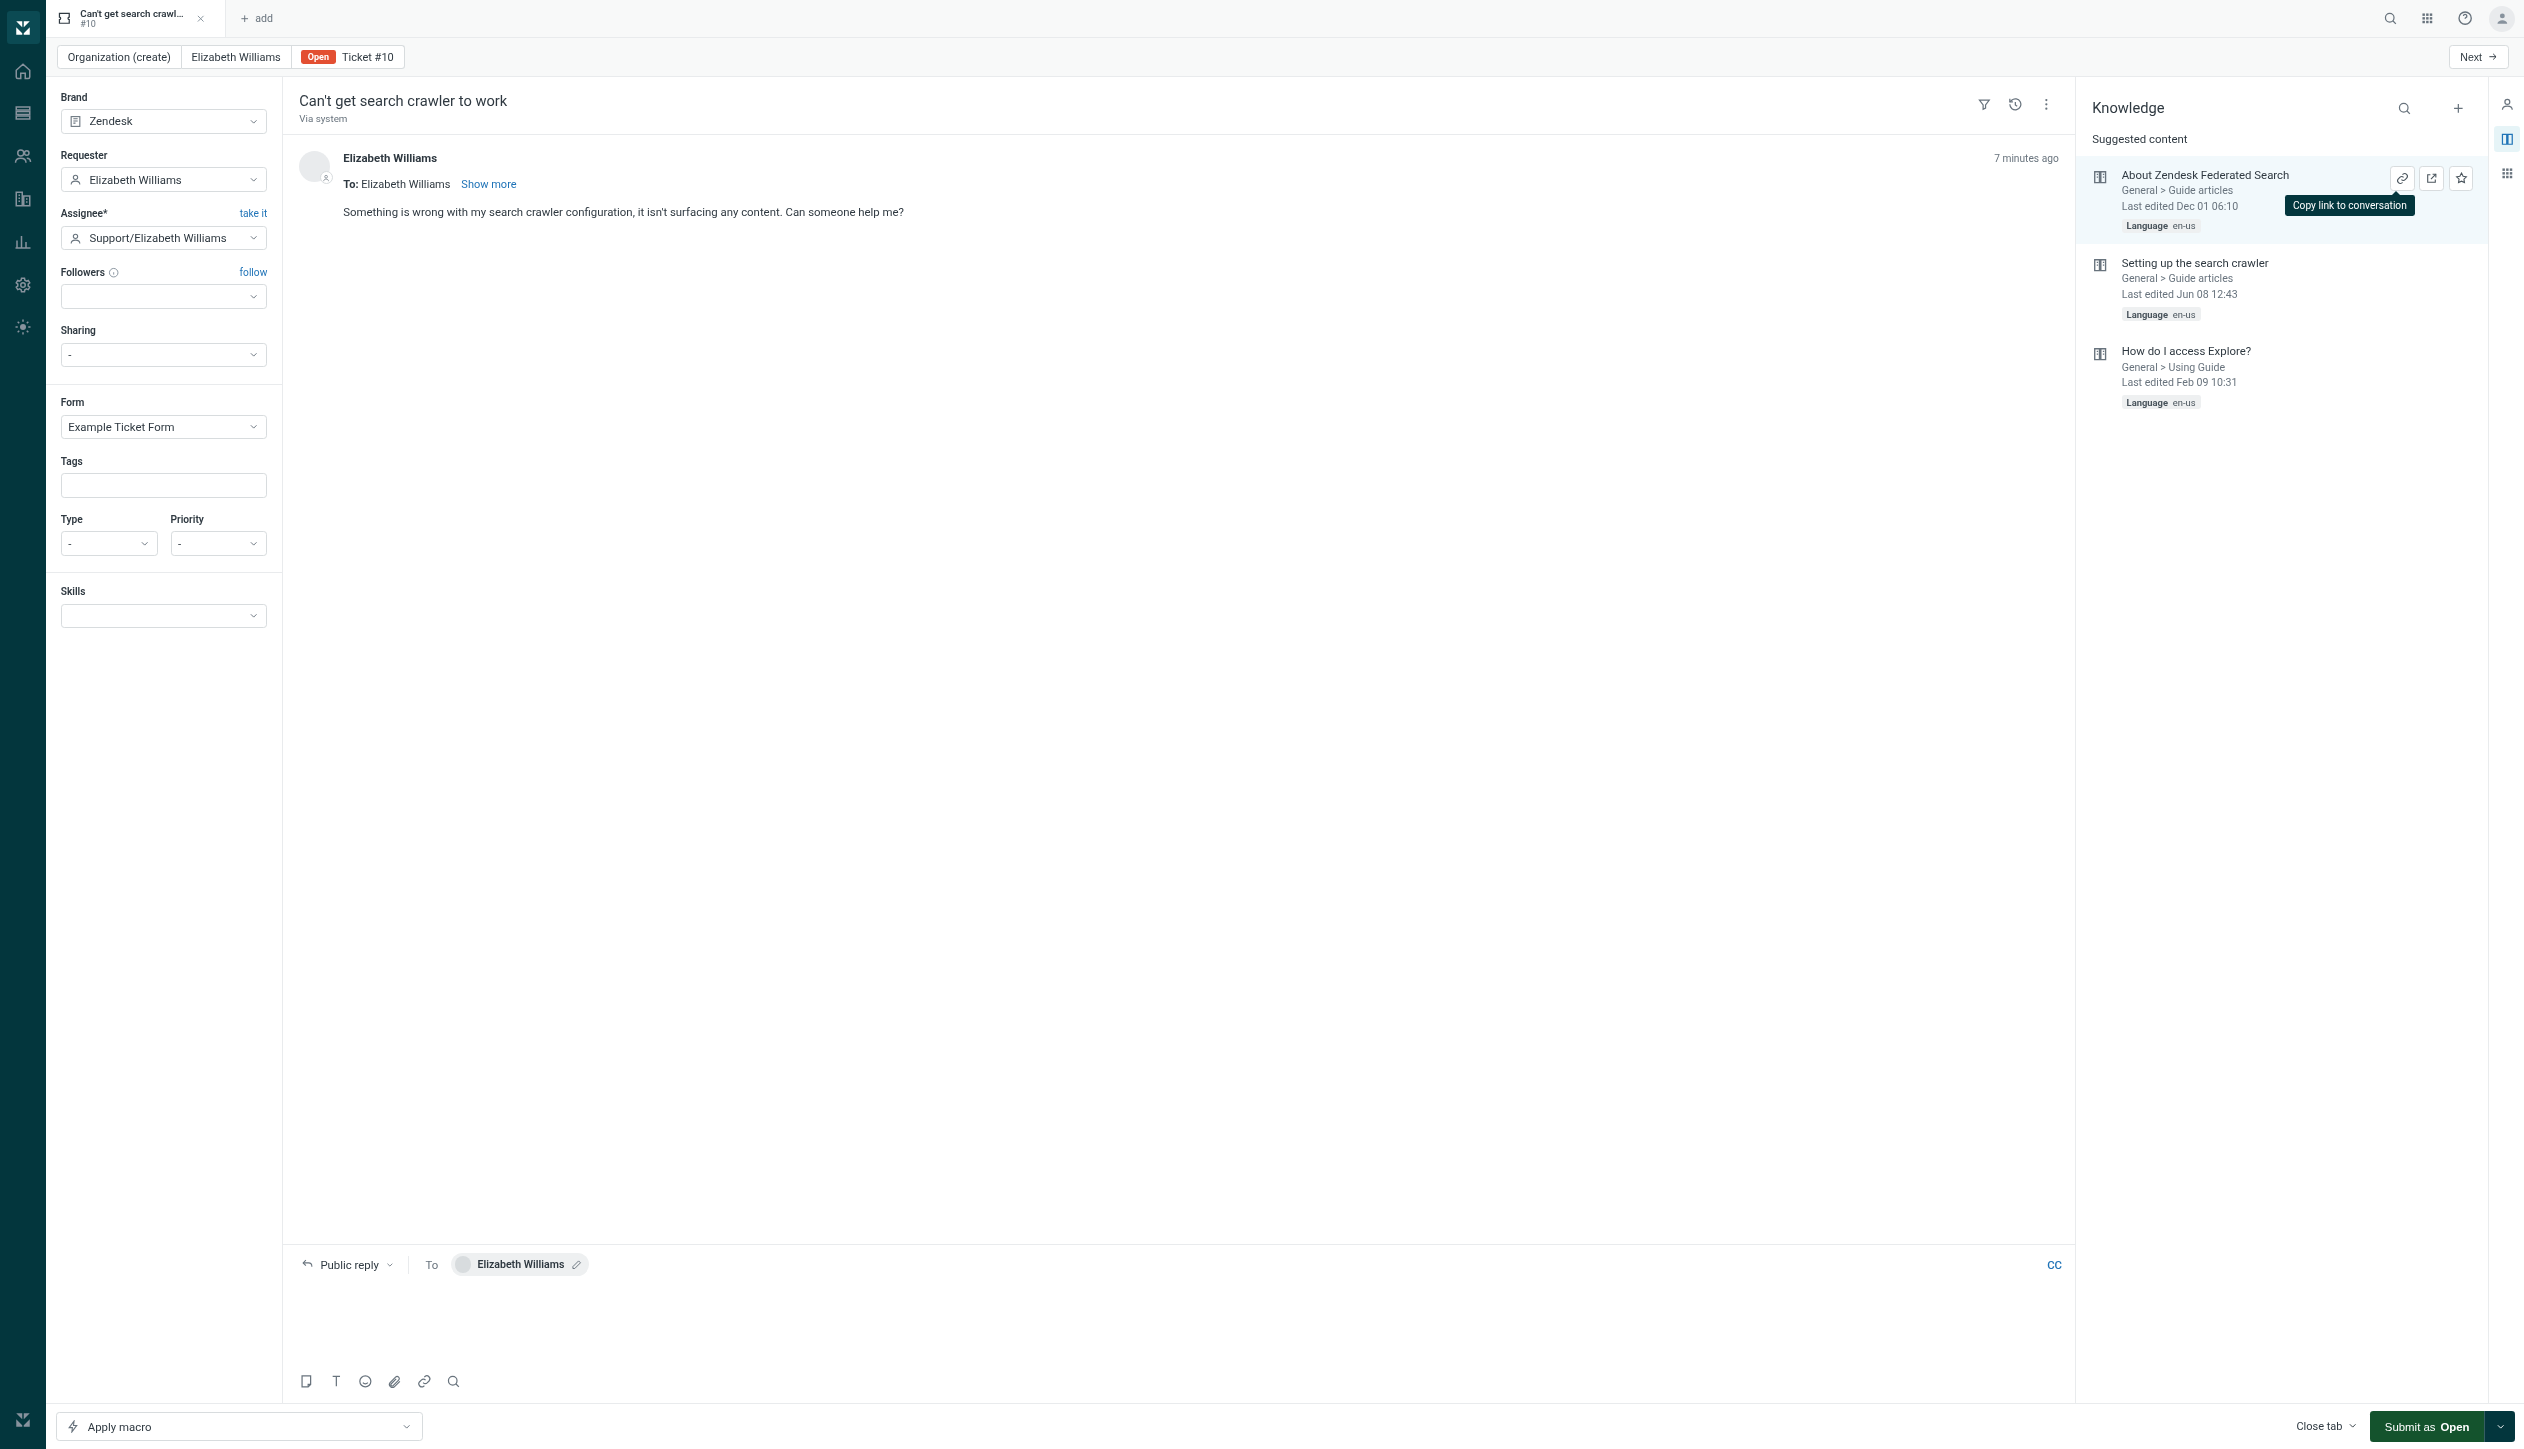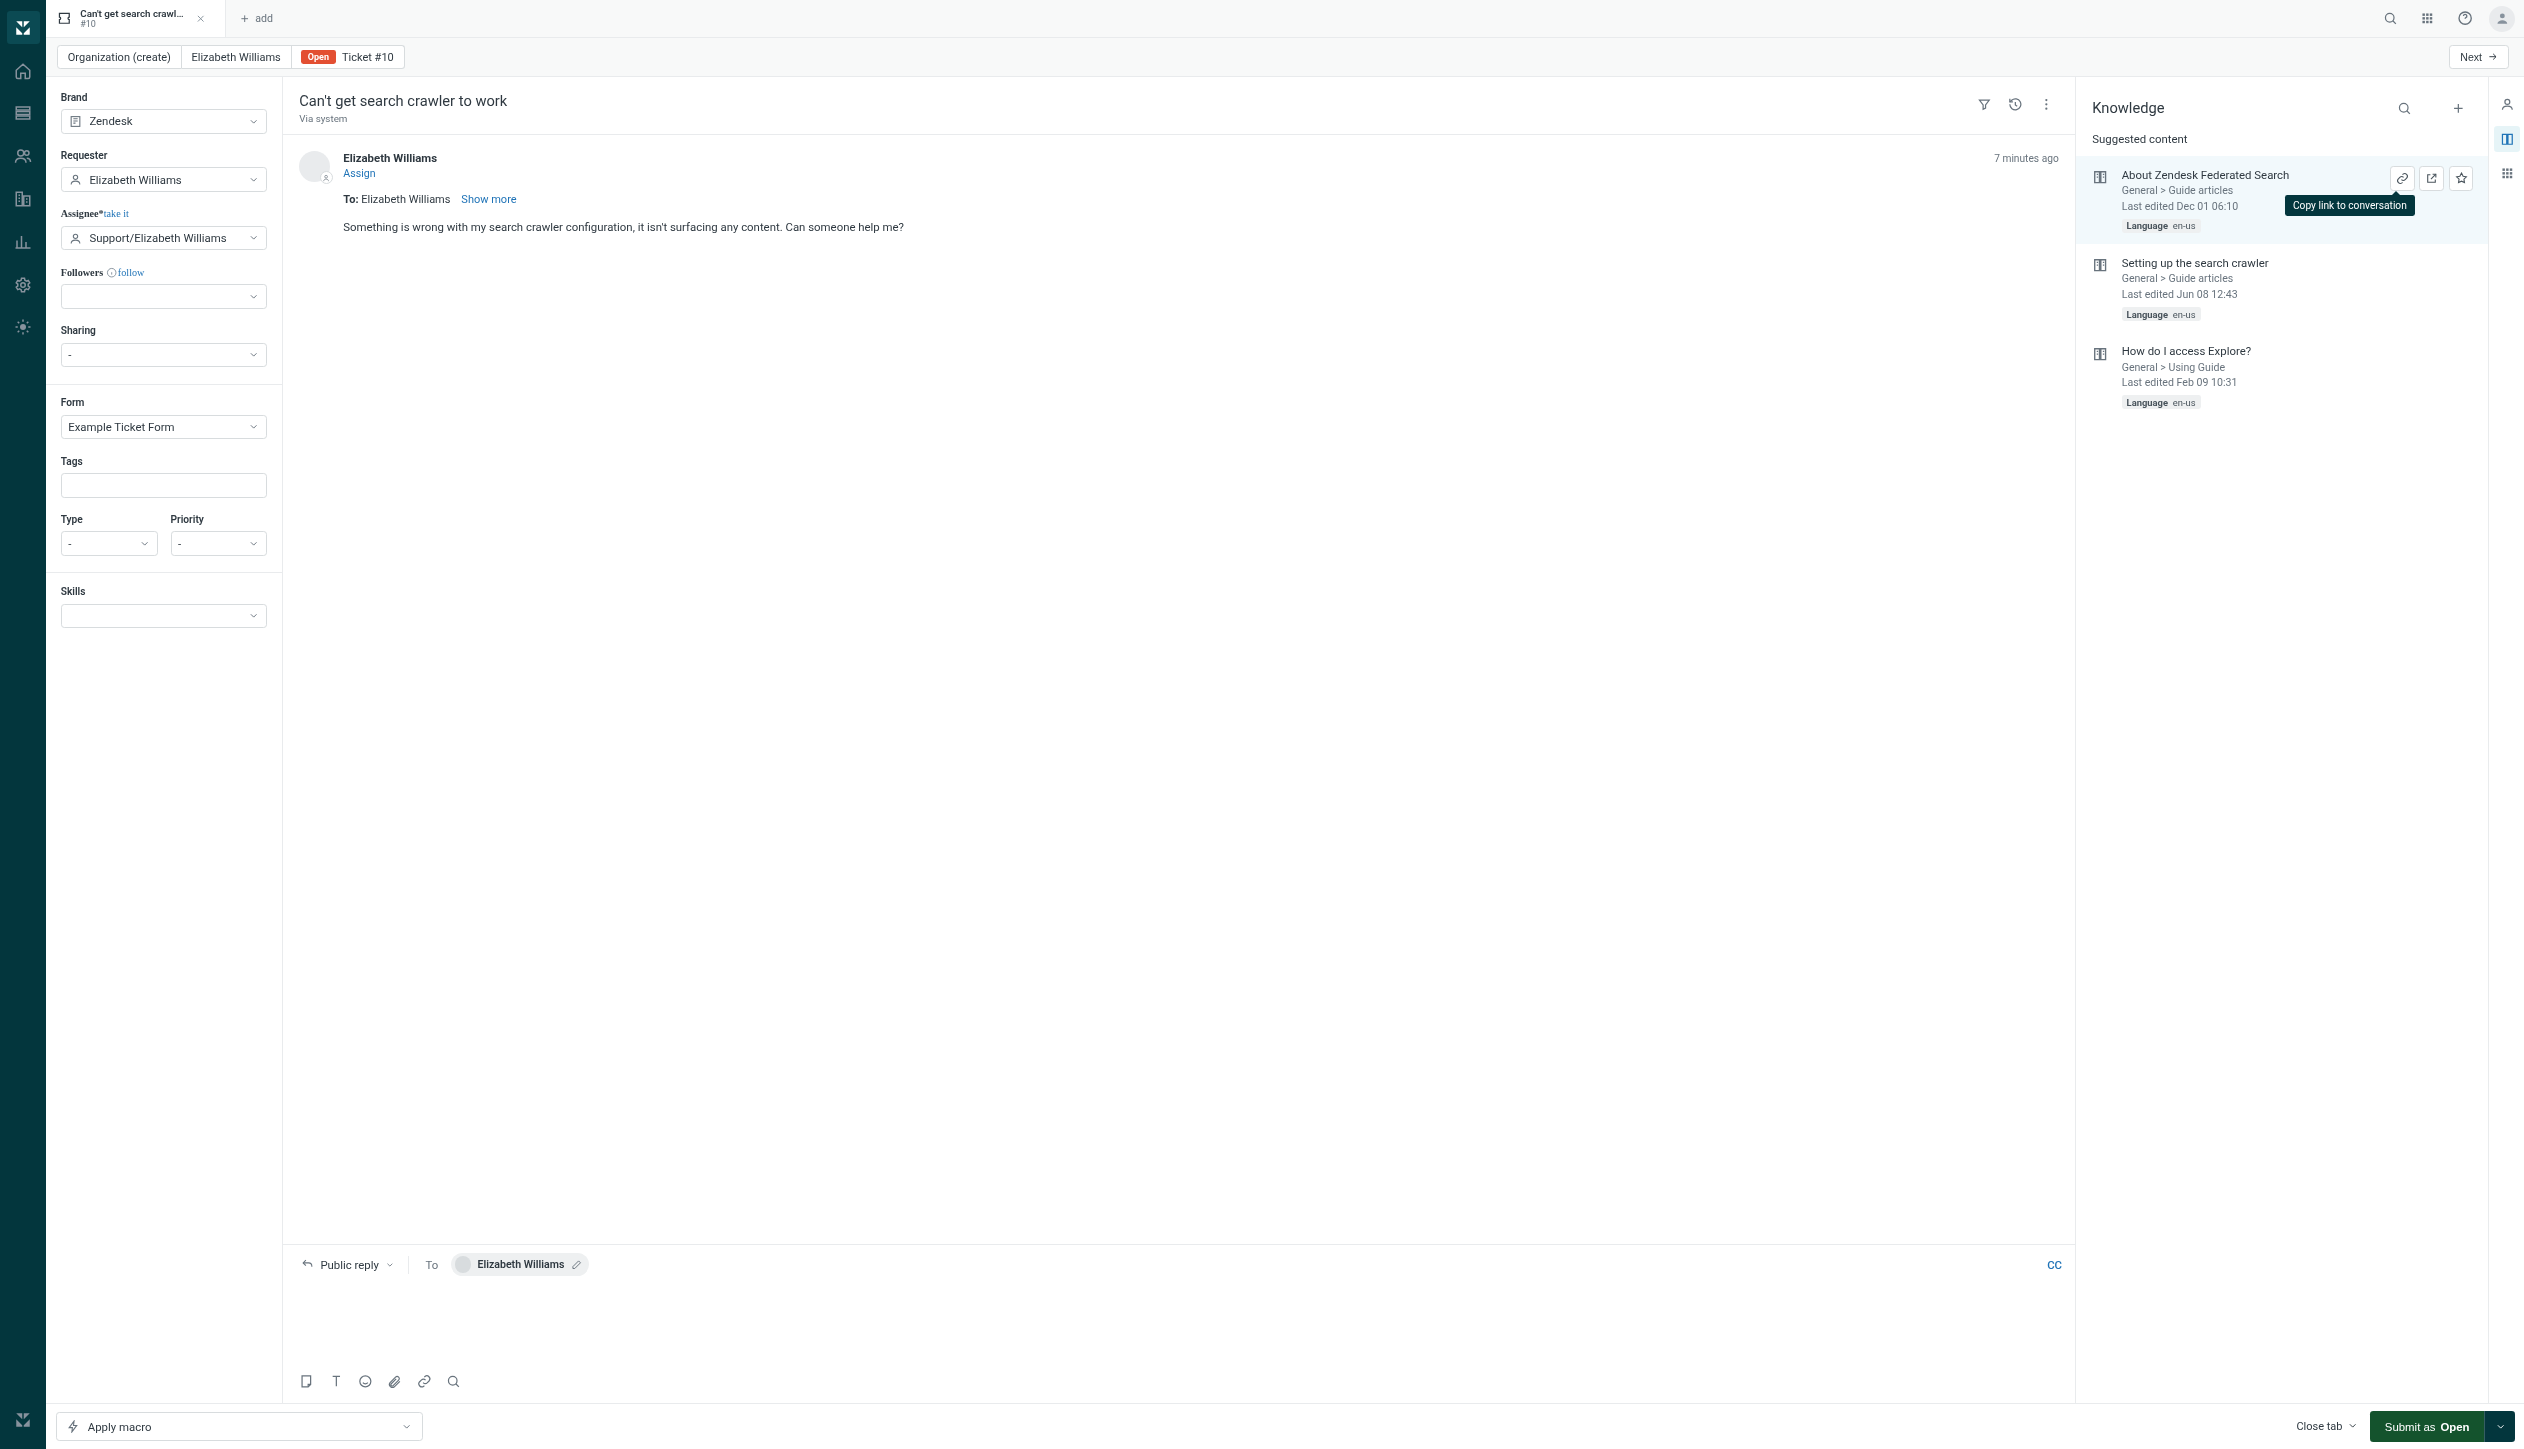--- a/index.html
+++ b/index.html
@@ -109,21 +109,21 @@
   .field-label { font-size:10.2px; font-weight:600; color:#2f3941; margin-bottom:6.5px; display:flex; align-items:center; gap:3.3px;}
   .field-label .info-icon { width:11.4px; height:11.4px; color:#87929d; }
   .select {
     border:0.8px solid #d8dcde; border-radius:3.3px;
     height: 24.5px; display:flex; align-items:center;
     padding: 0 6.5px; gap:6.5px; position:relative;
     background:#fff;
   }
   .select .chev { margin-left:auto; color:#68737d; }
   .select .icon-left { width:14.7px; height:14.7px; display:flex; align-items:center; justify-content:center; color:#68737d;}
-  .field-row { display:flex; justify-content:flex-start; align-items:baseline;font-family:Liberation Serif, serif; }
+  .field-row { display:flex; justify-content:space-between; align-items:baseline; }
   .link { color:#1f73b7; font-size:10.2px; }
   .divider { height:0.8px; background:#e9ebed; margin: 3.3px -14.7px 13px; }
   .two-col { display:flex; gap:13px; }
   .two-col .col { flex:1; }
 
   .center-col { flex:1; display:flex; flex-direction:column; background:#fff; border-right:0.8px solid #e9ebed; min-width:0;}
   .ticket-header {
     padding: 14.7px 16.3px 9.8px;
     border-bottom: 0.8px solid #e9ebed;
     display:flex; align-items:flex-start;
@@ -597,21 +597,20 @@
                     <path d="M5 21c0-4 3-6 7-6s7 2 7 6"></path>
                   </svg>
               </div>
             </div>
             <div class="msg-body">
               <div class="msg-top">
                 <span class="msg-author">Elizabeth Williams</span>
                 <span class="msg-top-spacer"></span>
                 <span class="msg-time">7 minutes ago</span>
               </div>
-              <div class="msg-assign">Assign</div>
               <div class="msg-to-row">
                 <b>To:</b>
                 <span>Elizabeth Williams</span>
                 <span class="show-more">Show more</span>
               </div>
               <div class="msg-text">Something is wrong with my search crawler configuration, it isn't surfacing any content. Can someone help me?</div>
             </div>
           </div>
         </div>
 

